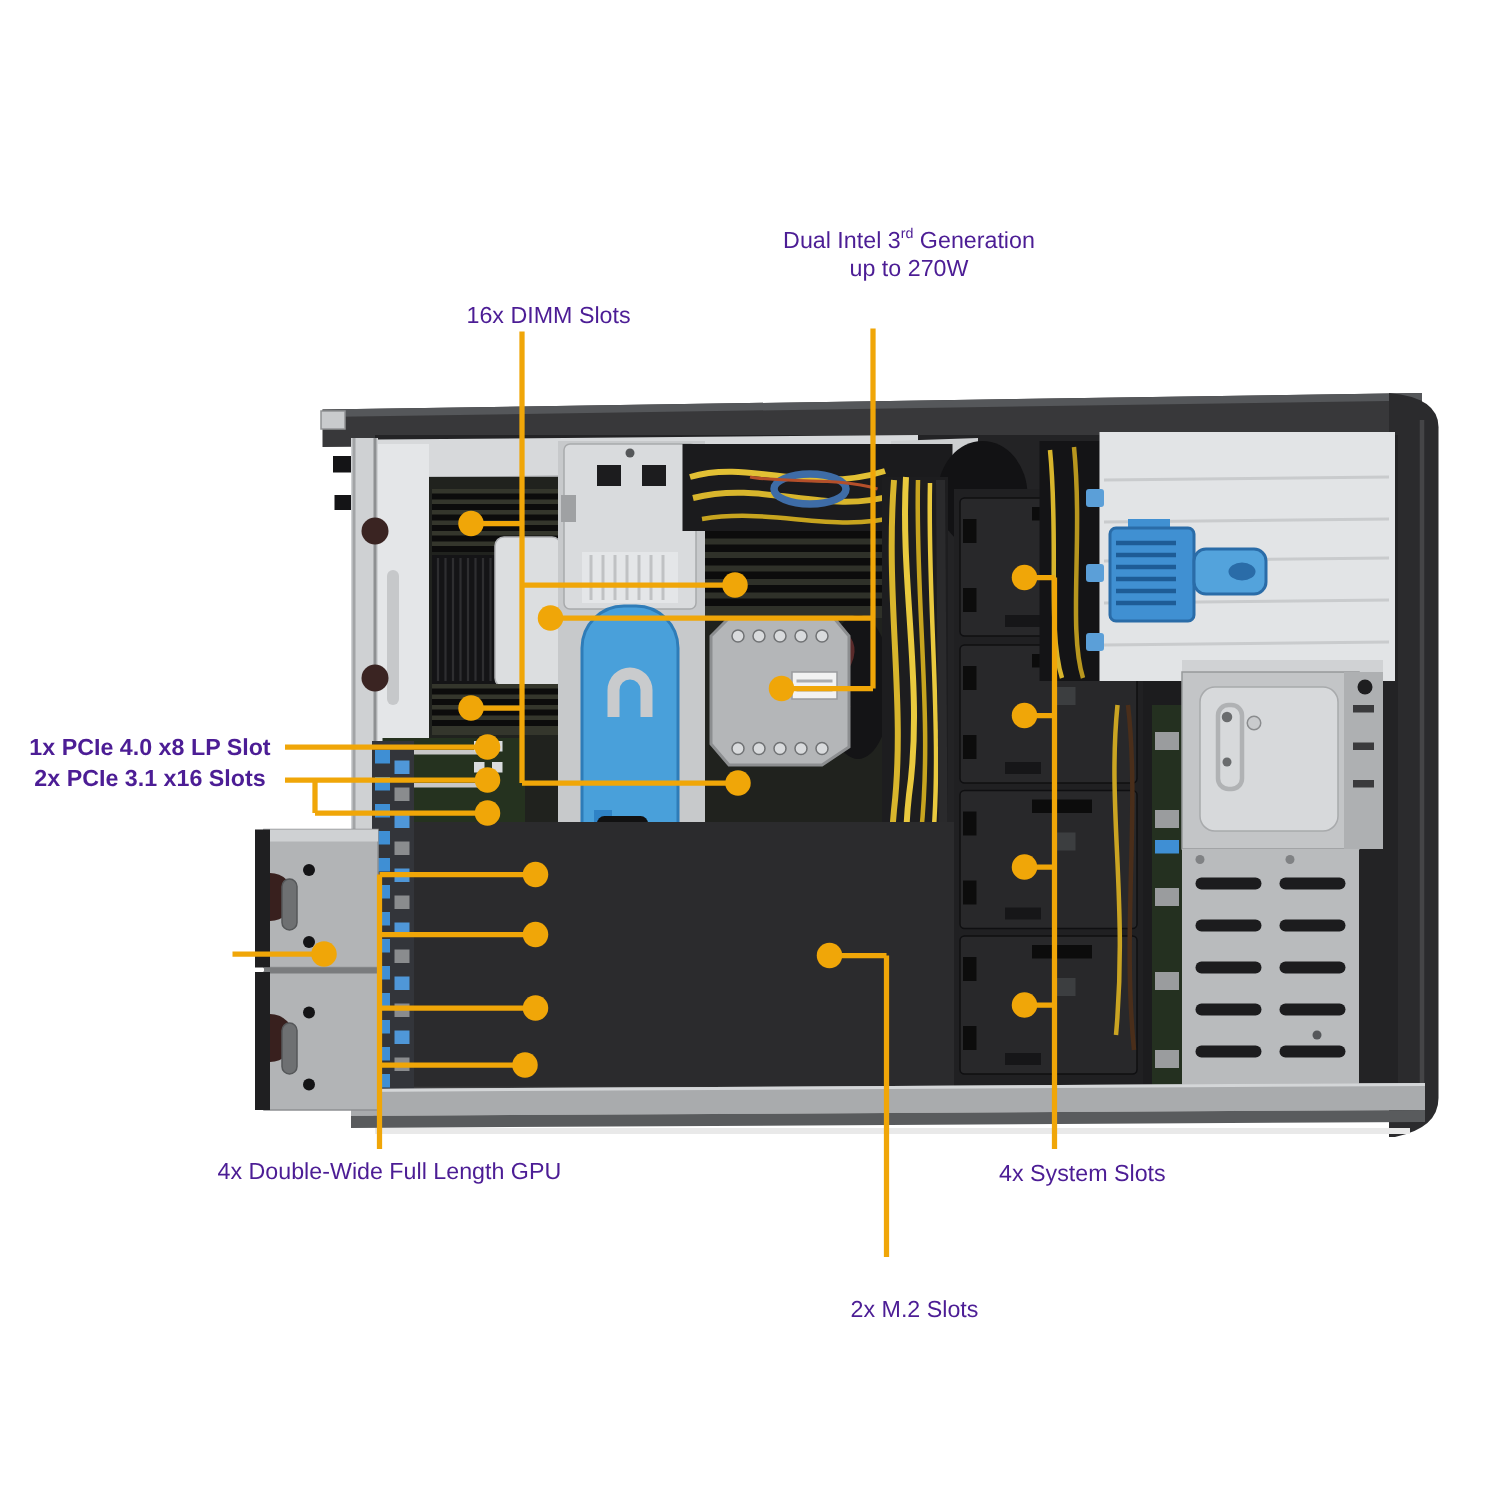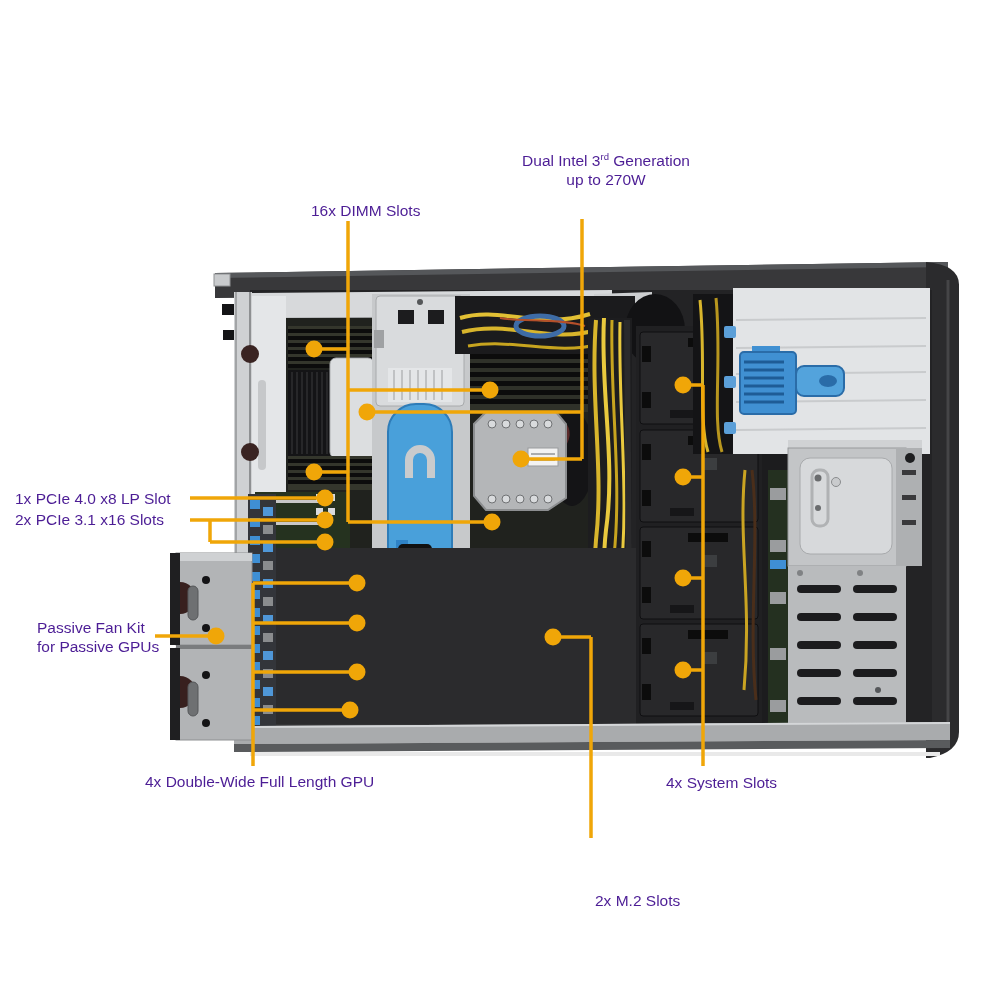--- a/index.html
+++ b/index.html
@@ -2,21 +2,21 @@
 <html><head>
 <meta charset="utf-8">
 <style>
   html,body{margin:0;padding:0;background:#ffffff;}
   .canvas{position:relative;width:1000px;height:1000px;background:#ffffff;
           font-family:"Liberation Sans",sans-serif;overflow:hidden;}
   .photo{position:absolute;left:0;top:0;}
   .label{position:absolute;color:#4c1d95;font-size:15.5px;line-height:19px;
          white-space:nowrap;}
   .label.center{text-align:center;}
-  .label.right{text-align:left;}
+  .label.right{text-align:center;font-weight:bold;}
   .label sup{font-size:9.5px;line-height:0;}
 </style>
 </head>
 <body>
 
 <div class="canvas">
 
   <svg class="photo" width="1000" height="1000" viewBox="0 0 1000 1000">
 
     <g>
@@ -379,23 +379,19 @@
     <div><span>Dual Intel 3</span><sup>rd</sup><span> Generation</span></div>
     <div>up to 270W</div>
   </div>
 
   <div class="label" style="left:311px;top:201px;">16x DIMM Slots</div>
 
   <div class="label right" style="left:15px;top:489px;width:170px;">1x PCIe 4.0 x8 LP Slot</div>
 
   <div class="label right" style="left:15px;top:510px;width:170px;">2x PCIe 3.1 x16 Slots</div>
 
-  <div class="label" style="left:37px;top:618px;">
-    <div>Passive Fan Kit</div>
-    <div>for Passive GPUs</div>
-  </div>
 
   <div class="label" style="left:145px;top:772px;">4x Double-Wide Full Length GPU</div>
 
   <div class="label" style="left:666px;top:773px;">4x System Slots</div>
 
-  <div class="label" style="left:567px;top:891px;margin-left:28px;">2x M.2 Slots</div>
+  <div class="label" style="left:567px;top:864px;">2x M.2 Slots</div>
 </div>
 
 </body></html>

